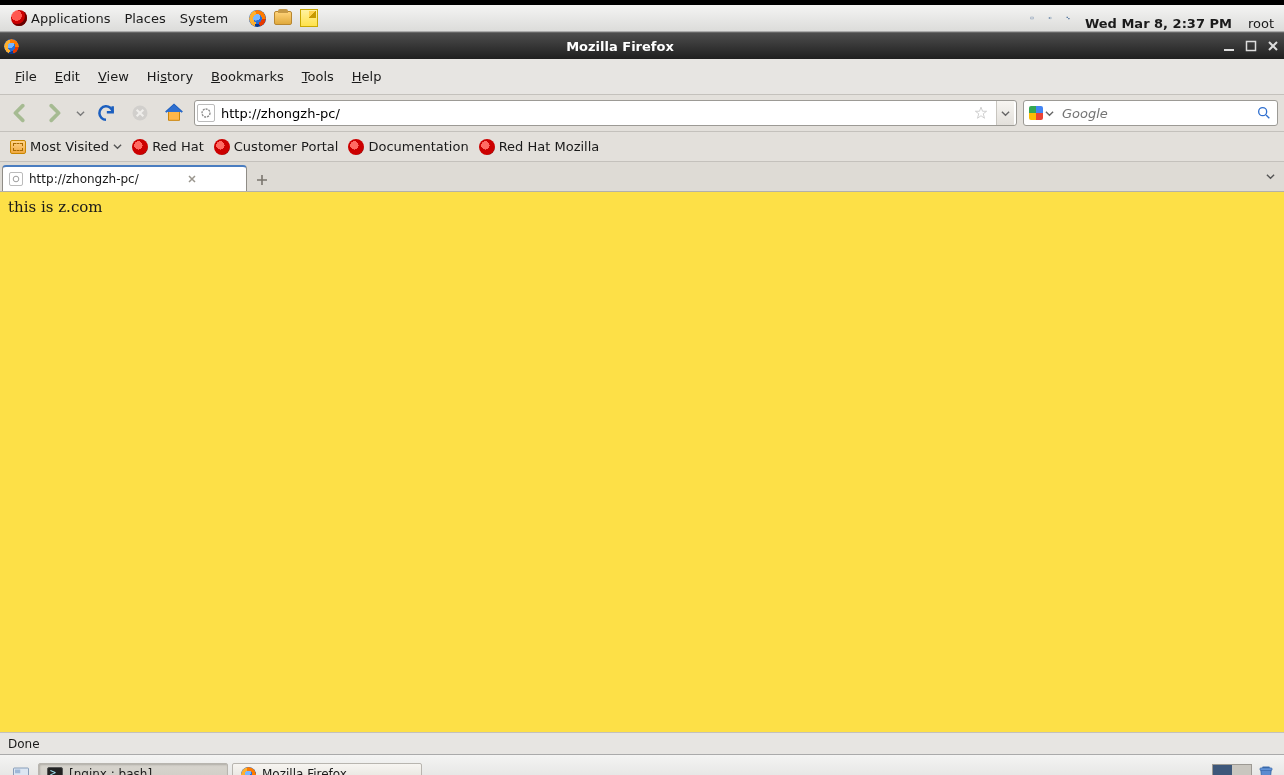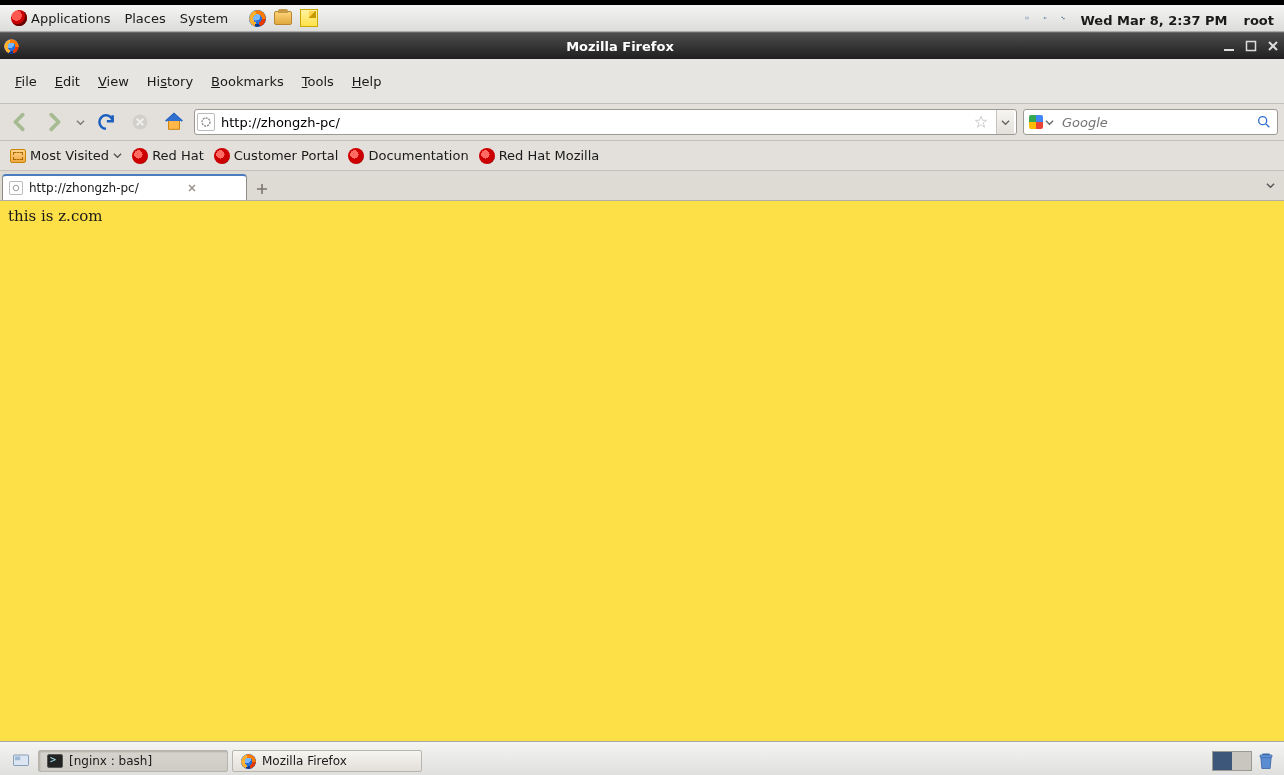--- a/index.html
+++ b/index.html
@@ -1,44 +1,44 @@
 <!DOCTYPE html>
 <html><head>
 <meta charset="utf-8">
 <style>
 html,body{margin:0;padding:0;height:100%;font-family:"DejaVu Sans","Liberation Sans",sans-serif;font-size:13px;background:#000;overflow:hidden;color:#1a1a1a}
 *{box-sizing:border-box}
 .screen{width:1284px;height:775px;position:relative;background:#000}
 .black-bar{height:5px;background:#000}
 
 
-.panel{height:27px;background:#e7e7e7 linear-gradient(#f4f4f3,#dcdcda);border-bottom:1px solid #aaa;display:flex;align-items:flex-start;padding:8px 4px;gap:0}
+.panel{height:27px;background:#e7e7e7 linear-gradient(#f4f4f3,#dcdcda);border-bottom:1px solid #aaa;display:flex;align-items:flex-end;padding:0 4px;gap:0}
 .panel .p-item{display:flex;align-items:center;gap:4px;padding:0 7px;height:100%;cursor:pointer}
 .panel .sep{flex:1}
 .panel .clock{font-weight:bold;padding:0 8px}
-.panel .user{font-weight:bold;padding:0 6px 0 8px}
+.panel .user{font-weight:normal;padding:0 6px 0 8px}
 .rh-logo{width:16px;height:16px;background:radial-gradient(circle at 35% 35%,#ff5850 0 35%,#c00 36% 70%,#7a0000 71% 100%);border-radius:50%;box-shadow:inset -2px -2px 0 #600}
 .ff-logo{width:17px;height:17px;border-radius:50%;background:radial-gradient(circle at 40% 35%,#7ab7ff 0 30%,#2a6fd6 31% 55%,#0b3a8f 56% 100%);position:relative;overflow:hidden}
 .ff-logo::after{content:"";position:absolute;inset:0;border-radius:50%;background:conic-gradient(from 200deg,#ffb02e 0 40%,#ff7b00 40% 70%,#e63900 70% 90%,transparent 90% 100%);mask:radial-gradient(circle at 50% 50%,transparent 0 35%,#000 36% 100%)}
 .pkg-icon{width:18px;height:14px;background:linear-gradient(#ffd37a,#e0a93c);border:1px solid #b8862f;border-radius:2px;position:relative}
 .pkg-icon::after{content:"";position:absolute;left:3px;top:-3px;width:10px;height:4px;background:#c79a46;border-radius:2px 2px 0 0}
 .note-icon{width:18px;height:18px;background:linear-gradient(#fff2a0,#ffe24a);border:1px solid #c9a800;position:relative}
 .note-icon::after{content:"";position:absolute;right:1px;top:1px;width:7px;height:7px;background:linear-gradient(135deg,#ffd24a 48%,#c79a00 50%);}
 .tray-ic{width:18px;height:16px;display:flex;align-items:center;justify-content:center;color:#4a5a6a}
 
 
 .titlebar{height:27px;background:linear-gradient(#4d4d4d,#1f1f1f);display:flex;align-items:center;color:#fff;font-weight:bold;border-top:1px solid #666}
 .titlebar .tb-left{width:22px;display:flex;justify-content:center}
 .titlebar .tb-title{flex:1;text-align:center}
 .titlebar .tb-btns{display:flex;gap:0}
 .tb-btn{width:22px;height:20px;display:flex;align-items:center;justify-content:center;color:#ddd;cursor:pointer}
 .tb-btn svg{width:12px;height:12px}
 
 
-.menubar{height:45px;background:#e7e5e2;border-bottom:1px solid #c4c1bc;display:flex;align-items:center;padding:0 6px;gap:0}
+.menubar{height:36px;background:#e7e5e2;border-bottom:1px solid #c4c1bc;display:flex;align-items:center;padding:0 6px;gap:0}
 .menubar .m-item{padding:3px 9px;cursor:pointer}
 .menubar .m-item u{text-decoration:underline}
 
 
 .navbar{height:37px;background:#e3e0db;border-bottom:1px solid #c4c1bc;display:flex;align-items:center;padding:0 6px;gap:6px}
 .nav-btn{width:28px;height:28px;display:flex;align-items:center;justify-content:center;border-radius:3px;cursor:pointer}
 .nav-btn.disabled{opacity:.45;cursor:default}
 .dd-tiny{width:12px;height:28px;display:flex;align-items:center;justify-content:center;cursor:pointer;color:#7a7a7a}
 .url-wrap{flex:1;display:flex;align-items:center;height:26px;background:#fff;border:1px solid #9c9a95;border-radius:3px;padding:0 2px;gap:4px;min-width:0}
 .url-wrap .fav{width:18px;height:18px;background:#fff;border:1px solid #bbb;border-radius:2px;display:flex;align-items:center;justify-content:center}
@@ -296,20 +296,23 @@
         <svg class="chev" viewBox="0 0 10 10">
           <path d="M1 3l4 4 4-4" fill="none" stroke="currentColor" stroke-width="1.5"></path>
         </svg>
       </div>
 </div>
 
 <div class="content">
   <span>this is z.com</span>
 </div>
 
+<div class="statusbar">
+  <span>Done</span>
+</div>
 
 <div class="bottom-panel">
   <div class="p-item" style="padding:0 4px">
     <svg width="18" height="16" viewBox="0 0 24 20">
           <rect x="2" y="2" width="20" height="14" rx="1" fill="#dce6f2" stroke="#6a85a8"></rect>
           <rect x="4" y="4" width="7" height="5" fill="#9fb8d8"></rect>
         </svg>
   </div>
   <div class="task active">
     <span class="term-ic"></span>

